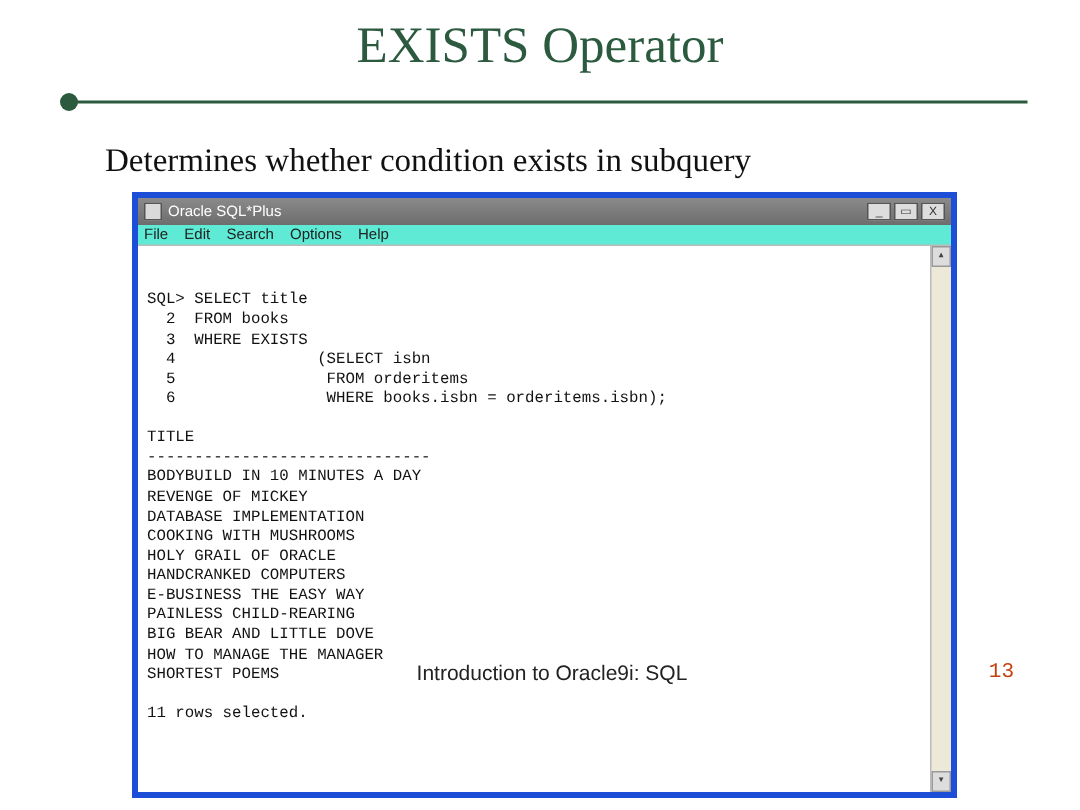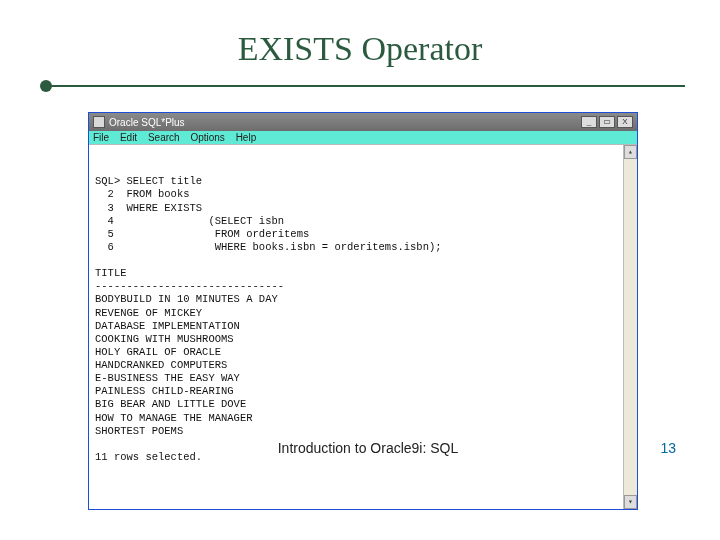--- a/index.html
+++ b/index.html
@@ -8,21 +8,21 @@
     height: 540px;
     background: #fff;
     font-family: "Times New Roman", Times, serif;
     position: relative;
     overflow: hidden;
   }
   .slide {
     width: 720px;
     height: 484px;
     position: relative;
-    padding: 30px 40px 0 40px;
+    padding: 12px 40px 0 40px;
   }
   .title {
     text-align: center;
     font-size: 34px;
     color: #2b5a3f;
     font-weight: 400;
     margin-bottom: 10px;
   }
   .divider-wrap {
     position: relative;
@@ -45,21 +45,21 @@
     background: #2b5a3f;
     border-radius: 50%;
   }
   .subtitle {
     font-size: 22px;
     color: #111;
     margin: 0 8px 8px 30px;
   }
   .screenshot {
     margin: 0 42px 8px 48px;
-    border: 1px solid #1d4ed8;
+    border: 4px solid #1d4ed8;
     background: #f5f5f5;
     font-family: Tahoma, Arial, sans-serif;
     font-size: 10px;
     box-shadow: 0 0 0 1px #888 inset;
   }
   .titlebar {
     display: flex;
     align-items: center;
     background: linear-gradient(#8a8a8a,#6d6d6d);
     color: #fff;
@@ -128,37 +128,38 @@
     left: 16px; right: 0;
     text-align: center;
     font-family: Arial, sans-serif;
     font-size: 14px;
     color: #222;
   }
   .footer-page {
     position: absolute;
     bottom: 28px;
     right: 44px;
-    font-family: Liberation Sans, sans-serif;
+    font-family: Liberation Mono, monospace;
     font-size: 14px;
-    color: #0369a1;
+    color: #c2410c;
   }
 </style>
 </head>
 <body>
 
 <div class="slide">
 
   <h1 class="title">EXISTS Operator</h1>
 
   <div class="divider-wrap">
     <div class="divider-dot"></div>
     <div class="divider-line"></div>
   </div>
 
+  <div class="subtitle">Determines whether condition exists in subquery</div>
 
   <div class="screenshot">
     <div class="titlebar">
       <span class="app-icon"></span>
       <span>Oracle SQL*Plus</span>
       <div class="winbtns">
         <div class="winbtn">_</div>
         <div class="winbtn">▭</div>
         <div class="winbtn">X</div>
       </div>

